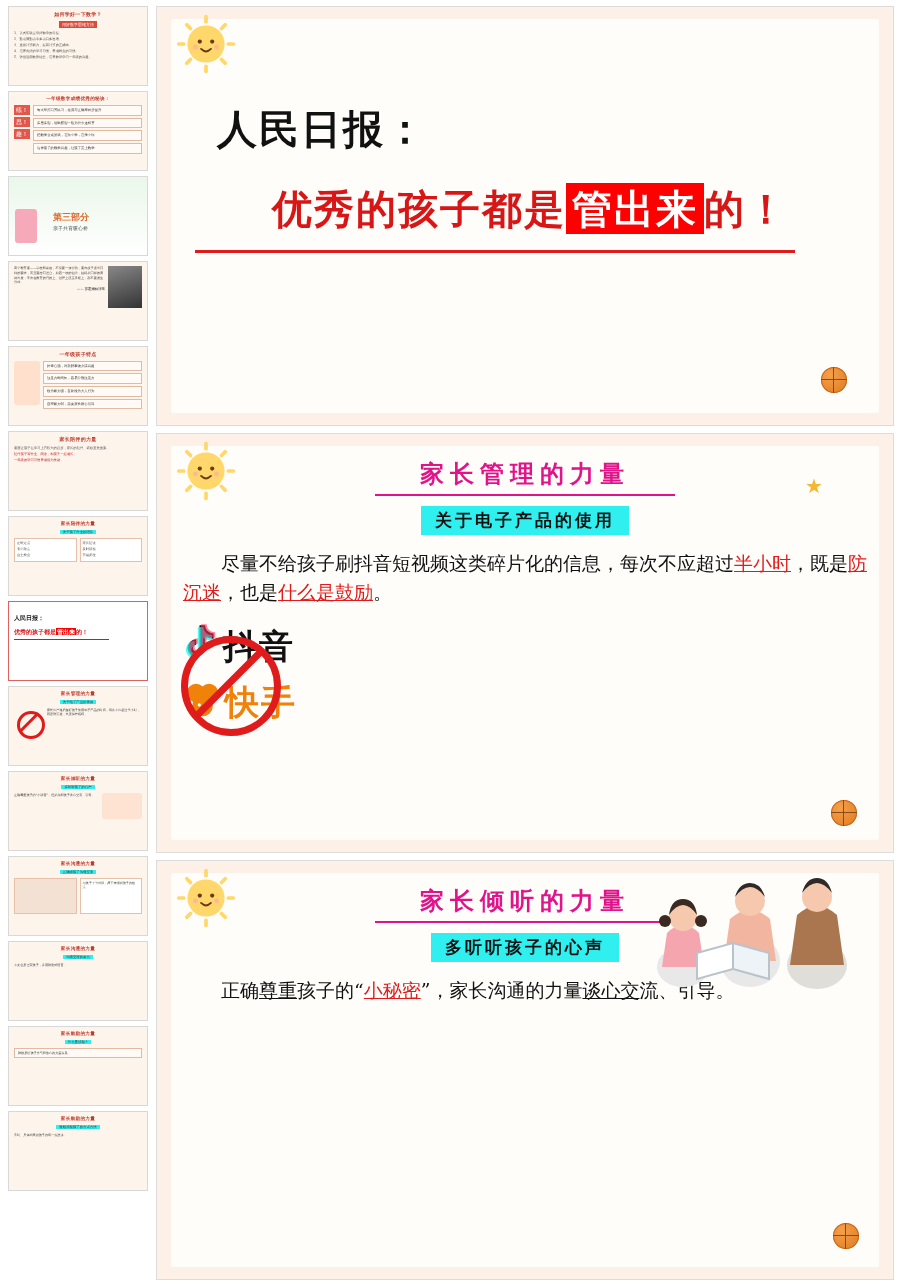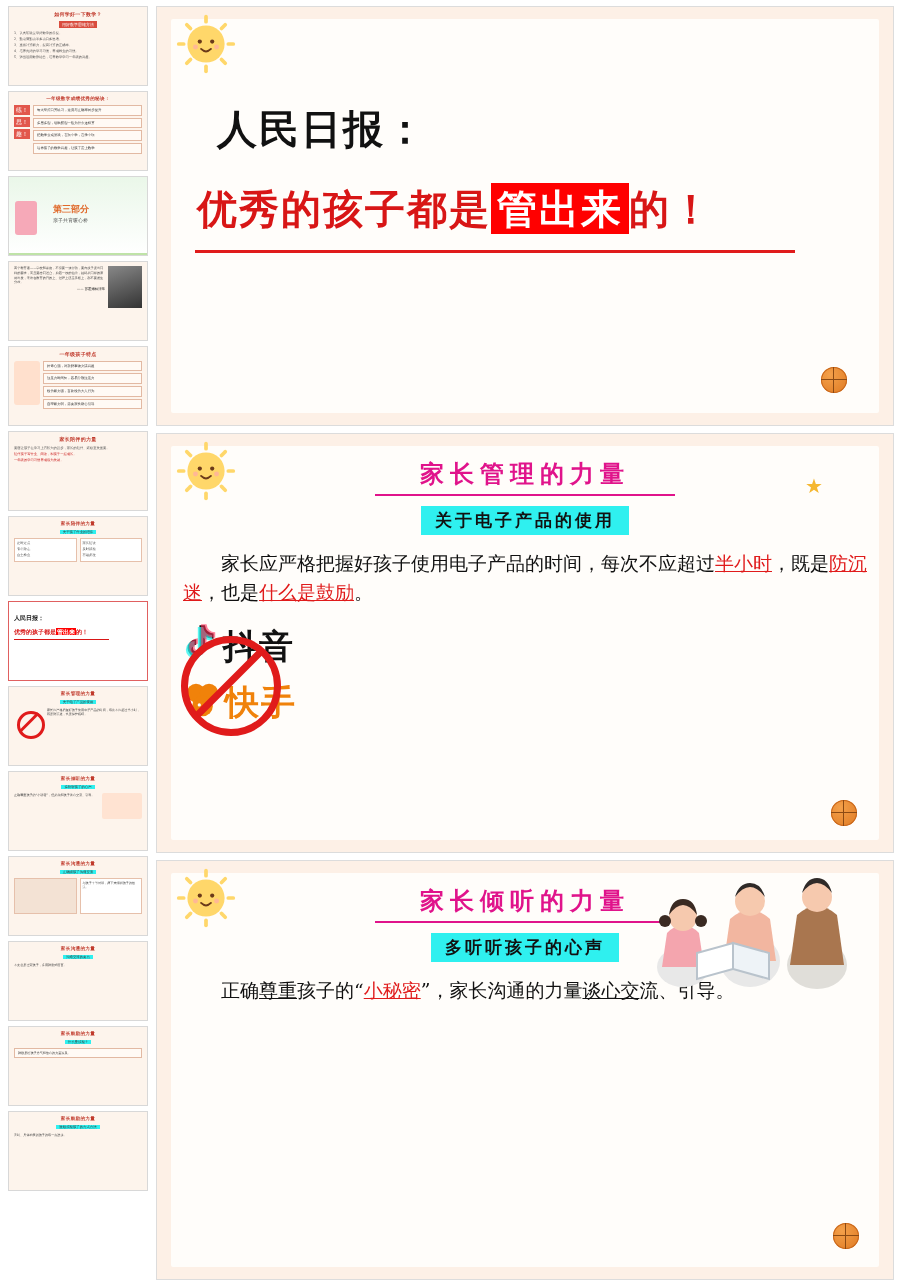--- a/index.html
+++ b/index.html
@@ -83,21 +83,21 @@
   .content{position:relative;z-index:3;}
   
   .s1-title{
     position:absolute;left:60px;top:95px;font-size:40px;font-weight:bold;
     font-family:"DejaVu Serif","Liberation Serif",serif;color:#111;letter-spacing:2px;
   }
   .s1-head{
     position:absolute;left:40px;top:175px;right:30px;
     font-size:40px;font-weight:bold;color:#d81616;
     font-family:"DejaVu Serif","Liberation Serif",serif;
-    letter-spacing:2px;white-space:nowrap;
+    letter-spacing:2px;white-space:nowrap;text-align:center;
   }
   .s1-head .hl{background:#ff0000;color:#fff;padding:2px 6px;}
   .s1-underline{
     position:absolute;left:38px;top:243px;width:600px;height:3px;background:#e01b1b;
   }
   
   .sec-title{
     text-align:center;font-size:24px;font-weight:bold;color:#e0138b;
     letter-spacing:6px;font-family:"DejaVu Serif","Liberation Serif",serif;
     margin-top:22px;
@@ -169,21 +169,21 @@
             <div class="tbox">每天坚持口算练习，速度与正确率同步提升</div>
             <div class="tbox">多思多想，动脑筋想一想为什么这样算</div>
             <div class="tbox">把数学变成游戏，在玩中学，在学中玩</div>
             <div class="tbox">培养孩子的数学兴趣，让孩子爱上数学</div>
           </div>
         </div>
       </div>
     </div>
 
     <div class="thumb thumb-green">
-      <div class="tpad" style="position:relative;height:100%;">
+      <div class="tpad" style="position:relative;height:100%;margin-top:8px;">
         <div style="position:absolute;left:44px;top:26px;font-size:9px;font-weight:bold;color:#e06a2b;">第三部分</div>
         <div style="position:absolute;left:44px;top:40px;font-size:5px;color:#555;">亲子共育暖心桥</div>
         <div style="position:absolute;left:6px;top:24px;width:22px;height:34px;background:#f6a9b8;border-radius:3px;"></div>
         <div style="position:absolute;left:0;bottom:0;width:100%;height:10px;background:#bfe3a8;"></div>
       </div>
     </div>
 
     <div class="thumb">
       <div class="tpad">
         <div class="portrait"></div>
@@ -363,21 +363,21 @@
         </g>
       </svg>
       <div class="star" style="right:70px;top:42px;">★</div>
       <div class="ball" style="right:36px;bottom:26px;"></div>
       <div class="content" style="padding-top:2px;">
         <div class="sec-title">家长管理的力量</div>
         <div class="sec-title-underline"></div>
         <span class="sec-sub">关于电子产品的使用</span>
 
         <p class="para indent">
-          <span>家长应严格把握好孩子使用电子产品的时间，每次不应超过</span><span class="red-u">半小时</span><span>，既是</span><span class="red-u">防沉迷</span><span>，也是</span><span class="red-u">什么是鼓励</span><span>。</span>
+          <span>尽量不给孩子刷抖音短视频这类碎片化的信息，每次不应超过</span><span class="red-u">半小时</span><span>，既是</span><span class="red-u">防沉迷</span><span>，也是</span><span class="red-u">什么是鼓励</span><span>。</span>
         </p>
 
         <div class="flexrow">
           <div class="logoart">
             <svg viewBox="0 0 70 70" style="position:absolute;left:4px;top:4px;width:38px;height:38px;">
               <path d="M44 6 q2 14 16 15 v10 q-10 0-16-5 v22 a16 16 0 1 1 -16-16 v10 a6 6 0 1 0 6 6 V6 z" fill="#111"></path>
               <path d="M41 9 q2 14 16 15 v10 q-10 0-16-5 v22 a16 16 0 1 1 -16-16 v10 a6 6 0 1 0 6 6 V9 z" fill="#25f4ee" opacity=".75"></path>
               <path d="M47 4 q2 14 16 15 v10 q-10 0-16-5 v22 a16 16 0 1 1 -16-16 v10 a6 6 0 1 0 6 6 V4 z" fill="#fe2c55" opacity=".6"></path>
             </svg>
             <div class="dy" style="left:46px;">抖音</div>

